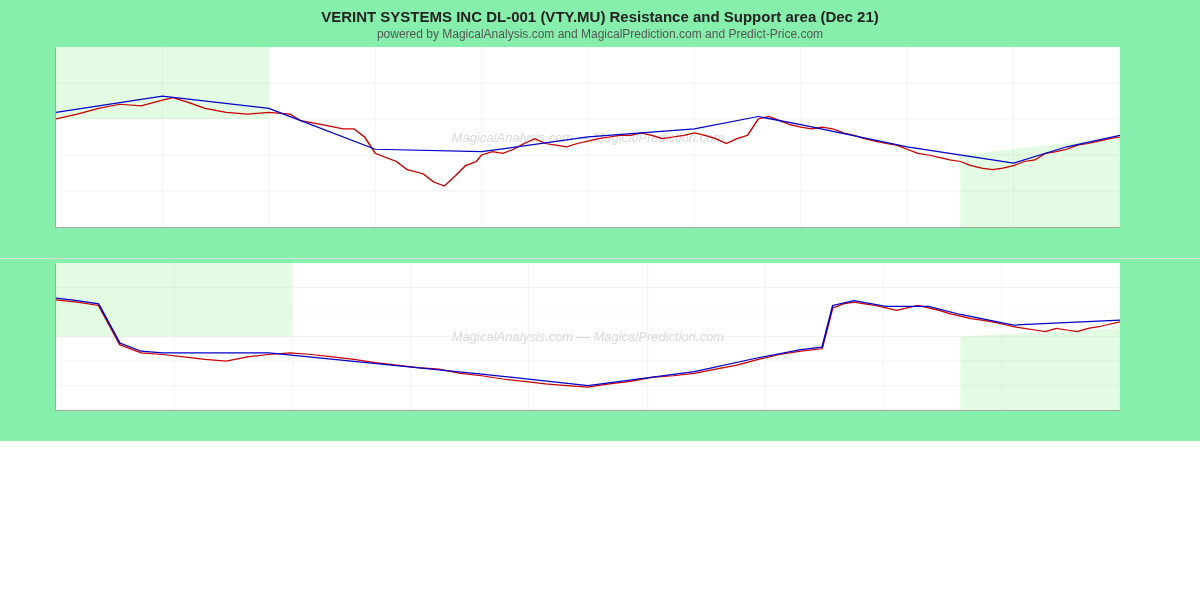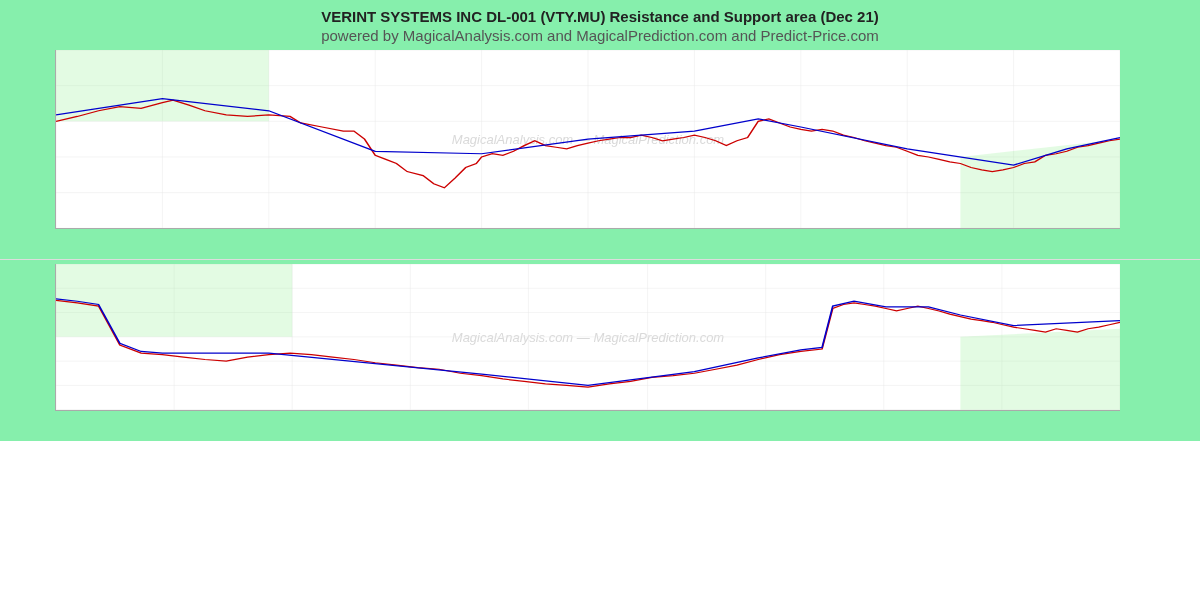--- a/index.html
+++ b/index.html
@@ -20,21 +20,21 @@
     .header {
       text-align: center;
       padding: 8px 0 2px 0;
     }
     .title {
       font-size: 15px;
       font-weight: bold;
       color: #222;
     }
     .subtitle {
-      font-size: 15px;
+      font-size: 12px;
       color: #555;
       margin-top: 2px;
     }
     .charts-area {
       display: flex;
       flex-direction: column;
       flex: 1;
     }
     .chart-wrapper {
       position: relative;

